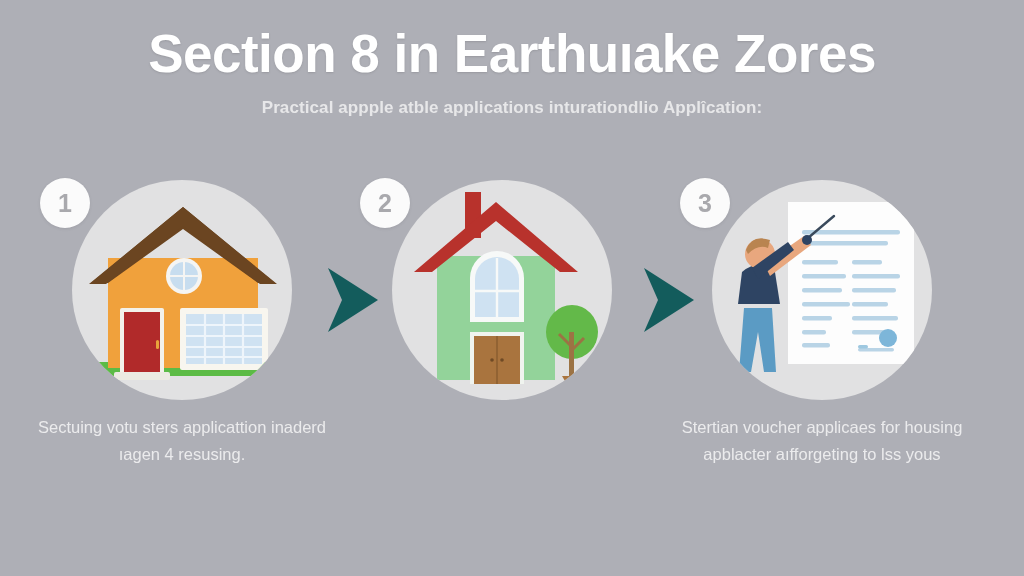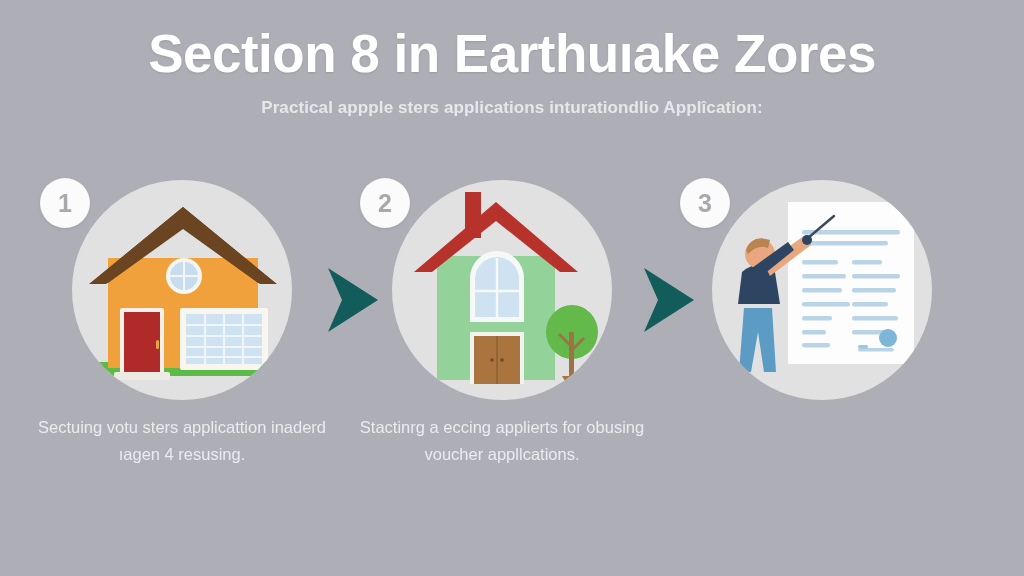--- a/index.html
+++ b/index.html
@@ -129,21 +129,21 @@
 
   svg { display: block; }
 </style>
 </head>
 <body>
 
 <div class="infographic">
 
   <div class="header">
     <h1 class="title">Section 8 in Earthuıake Zores</h1>
-    <p class="subtitle">Practical appple sters applications inturationdlio Applîcation:</p>
+    <p class="subtitle">Practical appple atble applications inturationdlio Applîcation:</p>
   </div>
 
   <div class="steps">
 
     <div class="step step-1">
       <div class="circle-wrap">
         <div class="circle">
           <svg width="220" height="220" viewBox="0 0 220 220">
 
             <rect x="18" y="182" width="186" height="14" rx="3" fill="#5cbb46"></rect>
@@ -213,21 +213,20 @@
             <rect x="177" y="152" width="5" height="44" fill="#9c7344"></rect>
             <line x1="179" y1="166" x2="167" y2="154" stroke="#9c7344" stroke-width="3"></line>
             <line x1="180" y1="170" x2="192" y2="158" stroke="#9c7344" stroke-width="3"></line>
             <path d="M170 196 h20 l-6 10 h-8 Z" fill="#a9743e"></path>
           </svg>
         </div>
         <div class="badge">
           <span>2</span>
         </div>
       </div>
-      <div class="caption">Stactinrg a eccing applierts for obusing voucher appllcations.</div>
     </div>
 
     <div class="step step-3">
       <div class="circle-wrap">
         <div class="circle">
           <svg width="220" height="220" viewBox="0 0 220 220">
 
             <rect x="76" y="22" width="126" height="162" fill="#fdfdfd"></rect>
             <g fill="#b9d4e6">
               <rect x="90" y="50" width="98" height="4.5" rx="2"></rect>
@@ -262,20 +261,21 @@
             <path d="M40 88 L76 62 l6 8 L46 99 Z" fill="#2e4463"></path>
 
             <line x1="96" y1="58" x2="122" y2="36" stroke="#3a4a5c" stroke-width="2.4" stroke-linecap="round"></line>
             <circle cx="95" cy="60" r="5" fill="#2e4463"></circle>
           </svg>
         </div>
         <div class="badge">
           <span>3</span>
         </div>
       </div>
+      <div class="caption">Stertian voucher applicaes for housing apblacter aıfforgeting to lss yous</div>
     </div>
 
   </div>
 
   <div class="arrow arrow-1">
     <svg width="64" height="76" viewBox="0 0 64 76">
       <path d="M6 6 L56 38 L6 70 L20 38 Z" fill="#135c5c"></path>
     </svg>
   </div>
   <div class="arrow arrow-2">

